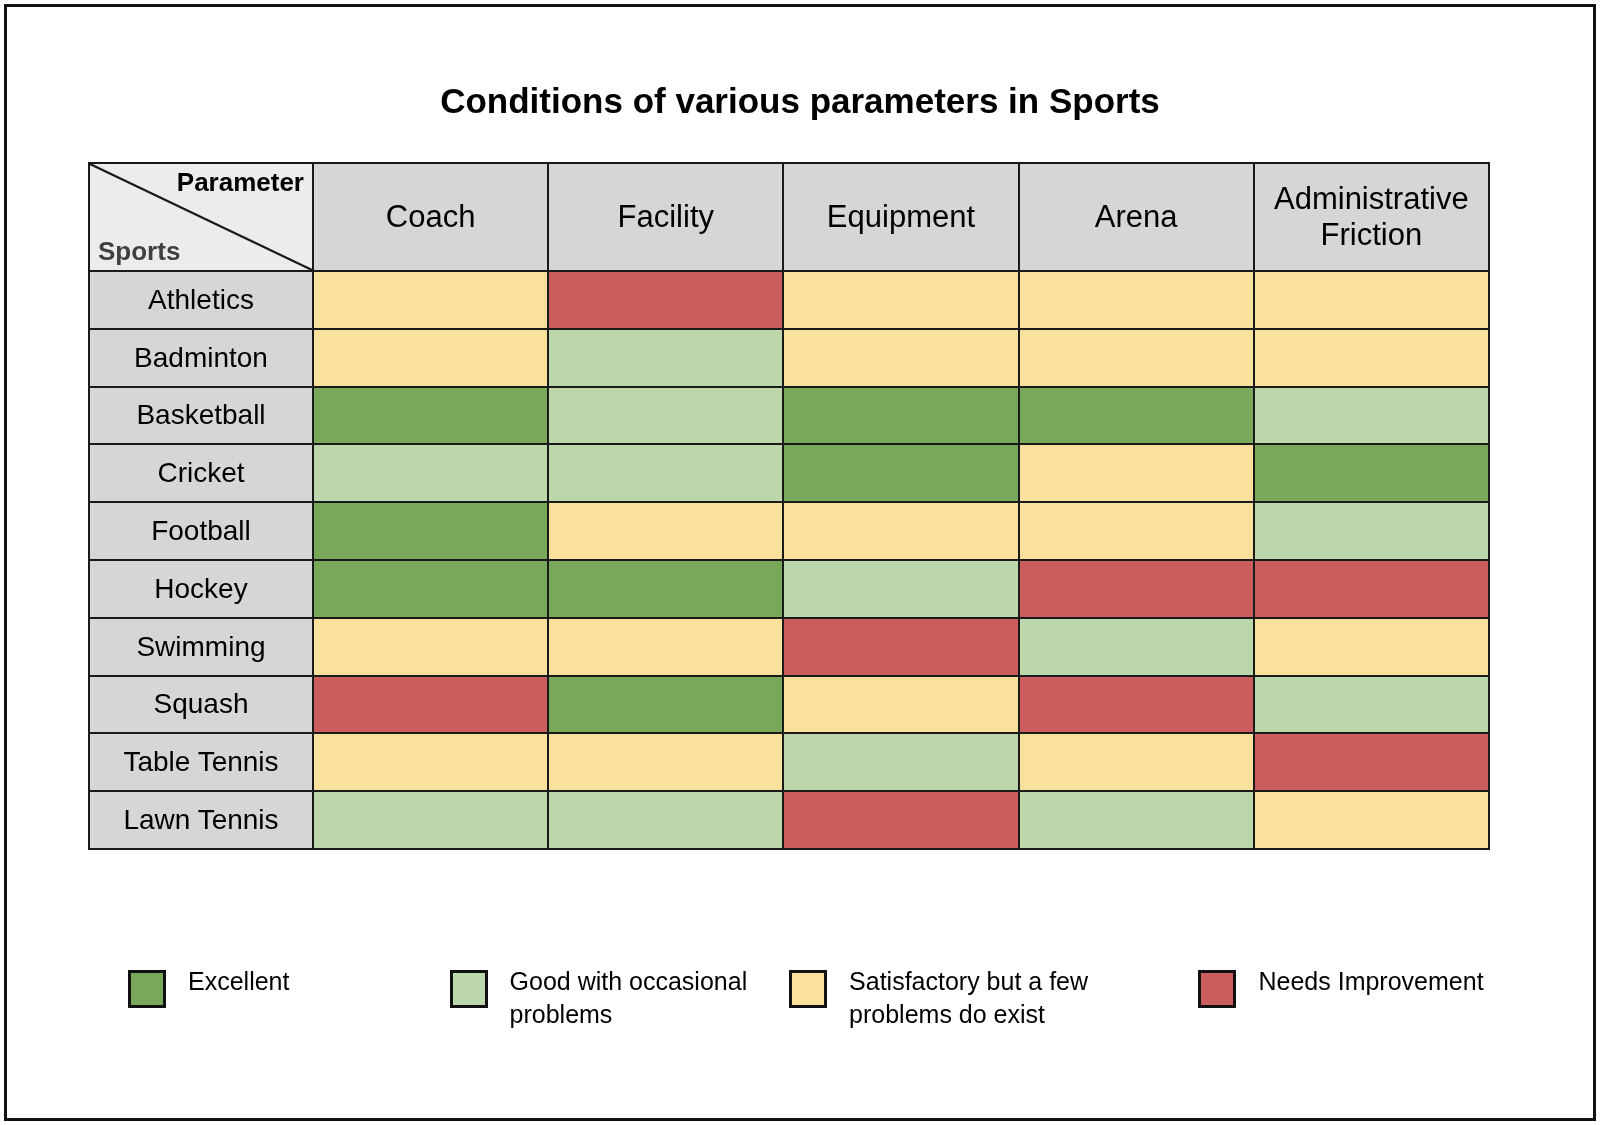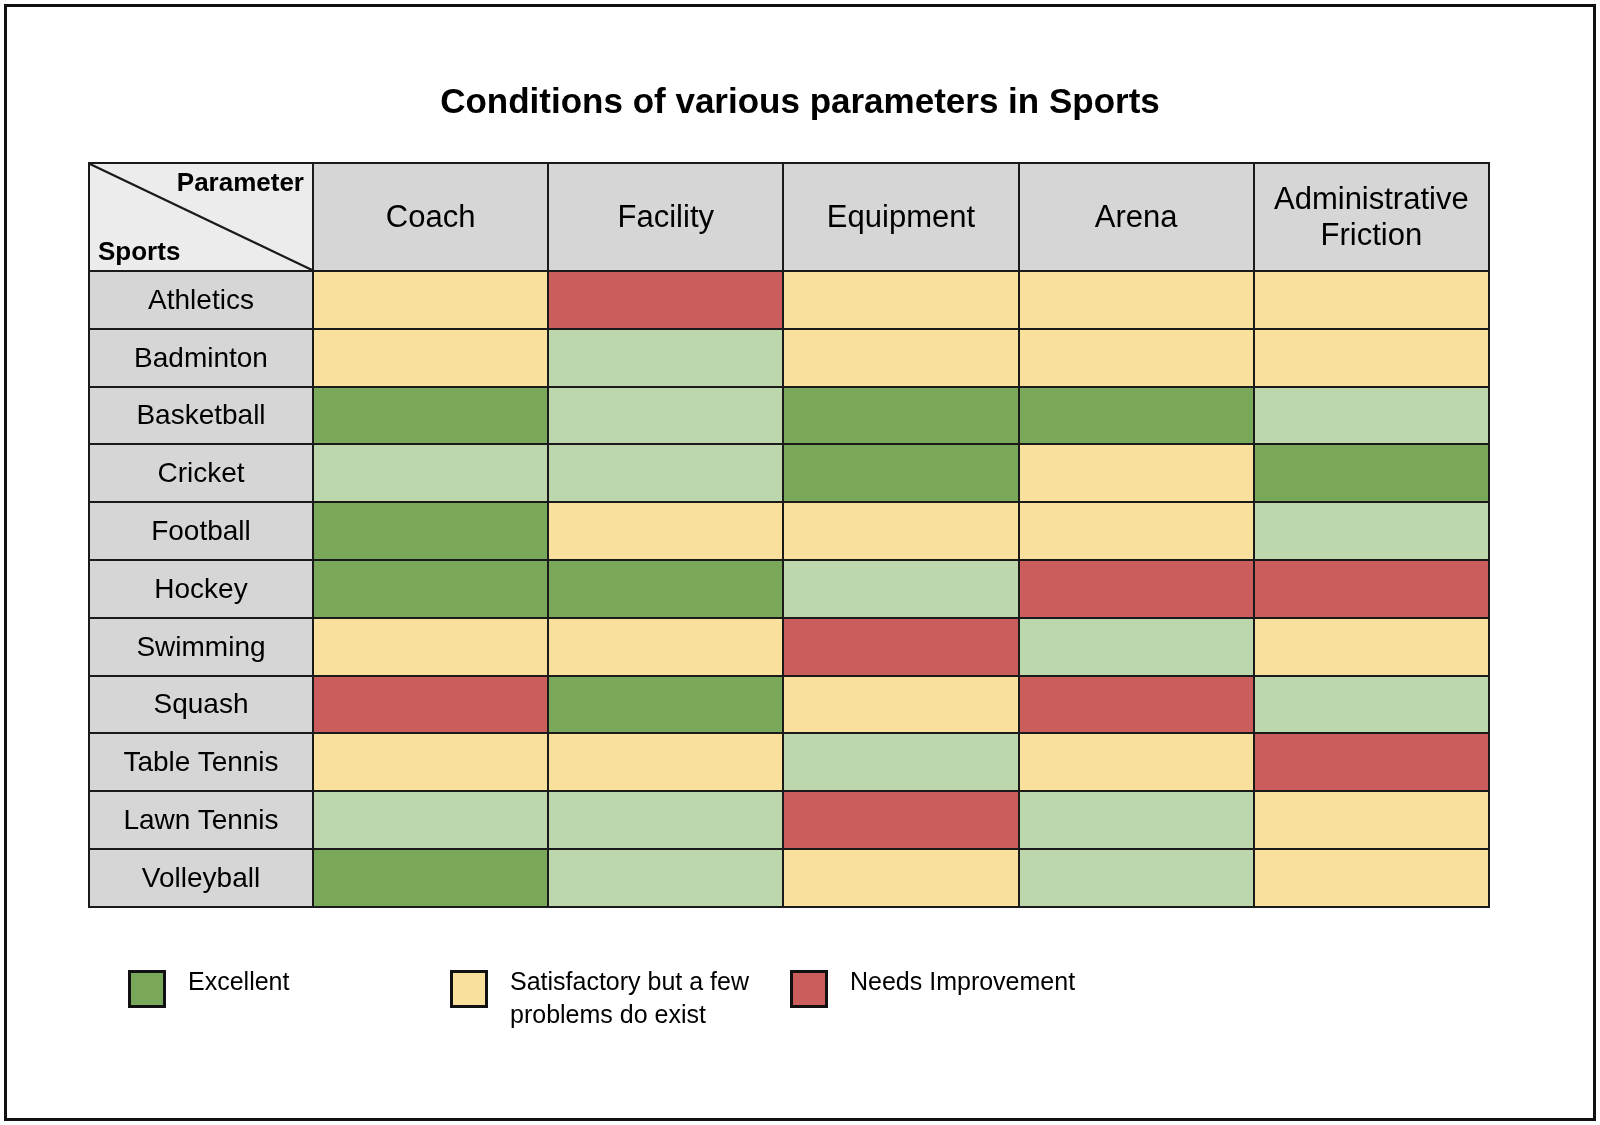--- a/index.html
+++ b/index.html
@@ -83,21 +83,21 @@
     top: 4px;
     font-size: 26px;
     color: #000;
     line-height: 1.1;
   }
   .corner .lbl-sports {
     position: absolute;
     left: 8px;
     bottom: 4px;
     font-size: 26px;
-    color: #000000;
+    color: #404040;
     line-height: 1.1;
   }
 
   .colhead {
     background: #d6d6d6;
     height: 106px;
     text-align: center;
     vertical-align: middle;
     font-size: 31px;
     font-weight: normal;
@@ -263,37 +263,33 @@
           <td class="cell" title="Table Tennis — Administrative Friction: Needs Improvement" style="background: rgb(204, 93, 93);"></td>
         </tr>
         <tr>
           <th class="rowhead">Lawn Tennis</th>
           <td class="cell" title="Lawn Tennis — Coach: Good with occasional problems" style="background: rgb(189, 215, 173);"></td>
           <td class="cell" title="Lawn Tennis — Facility: Good with occasional problems" style="background: rgb(189, 215, 173);"></td>
           <td class="cell" title="Lawn Tennis — Equipment: Needs Improvement" style="background: rgb(204, 93, 93);"></td>
           <td class="cell" title="Lawn Tennis — Arena: Good with occasional problems" style="background: rgb(189, 215, 173);"></td>
           <td class="cell" title="Lawn Tennis — Administrative Friction: Satisfactory but a few problems do exist" style="background: rgb(249, 224, 157);"></td>
         </tr>
-        <tr>
-          <th class="rowhead">Volleyball</th>
-          <td class="cell" title="Volleyball — Coach: Excellent" style="background: rgb(121, 168, 91);"></td>
-          <td class="cell" title="Volleyball — Facility: Good with occasional problems" style="background: rgb(189, 215, 173);"></td>
-          <td class="cell" title="Volleyball — Equipment: Satisfactory but a few problems do exist" style="background: rgb(249, 224, 157);"></td>
-          <td class="cell" title="Volleyball — Arena: Good with occasional problems" style="background: rgb(189, 215, 173);"></td>
-          <td class="cell" title="Volleyball — Administrative Friction: Satisfactory but a few problems do exist" style="background: rgb(249, 224, 157);"></td>
-        </tr>
       </tbody>
   </table>
 
   <div id="legend">
       <div class="legend-item">
         <div class="swatch" style="background: rgb(121, 168, 91);"></div>
         <div class="legend-label">Excellent</div>
       </div>
       <div class="legend-item">
+        <div class="swatch" style="background: rgb(189, 215, 173);"></div>
+        <div class="legend-label">Good with occasional problems</div>
+      </div>
+      <div class="legend-item">
         <div class="swatch" style="background: rgb(249, 224, 157);"></div>
         <div class="legend-label">Satisfactory but a few problems do exist</div>
       </div>
       <div class="legend-item">
         <div class="swatch" style="background: rgb(204, 93, 93);"></div>
         <div class="legend-label">Needs Improvement</div>
       </div>
     </div>
 
 </div>

